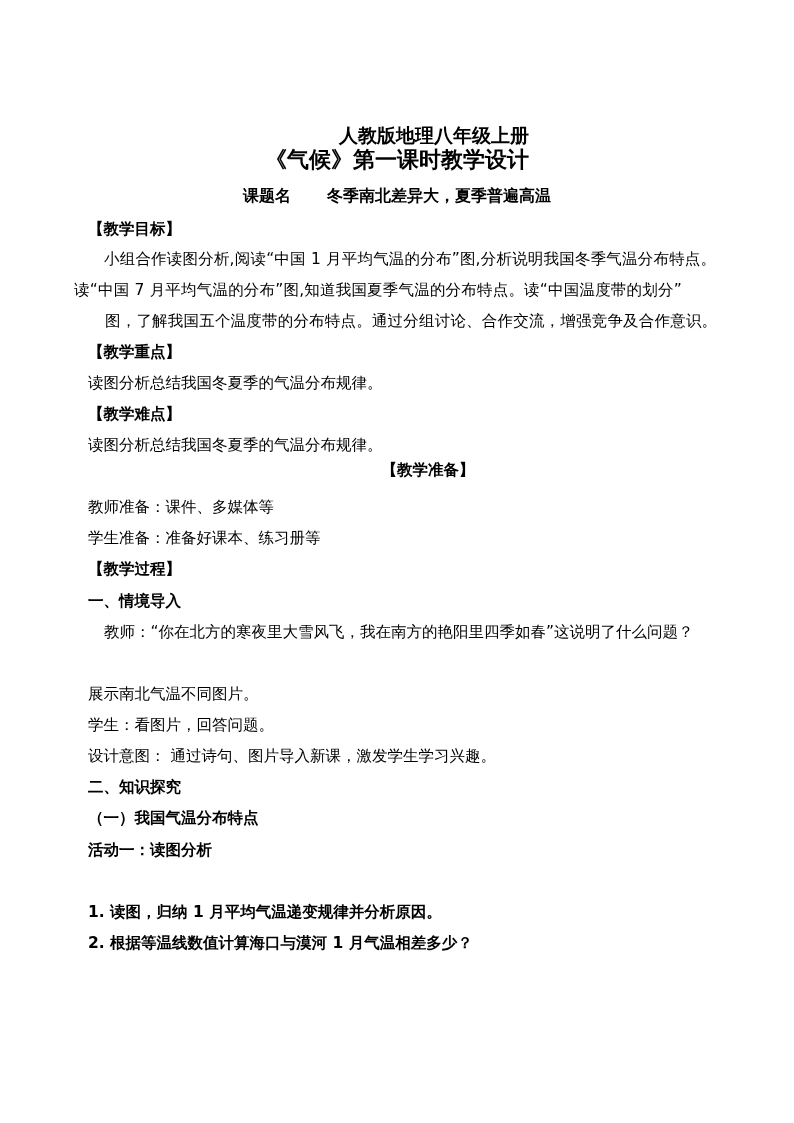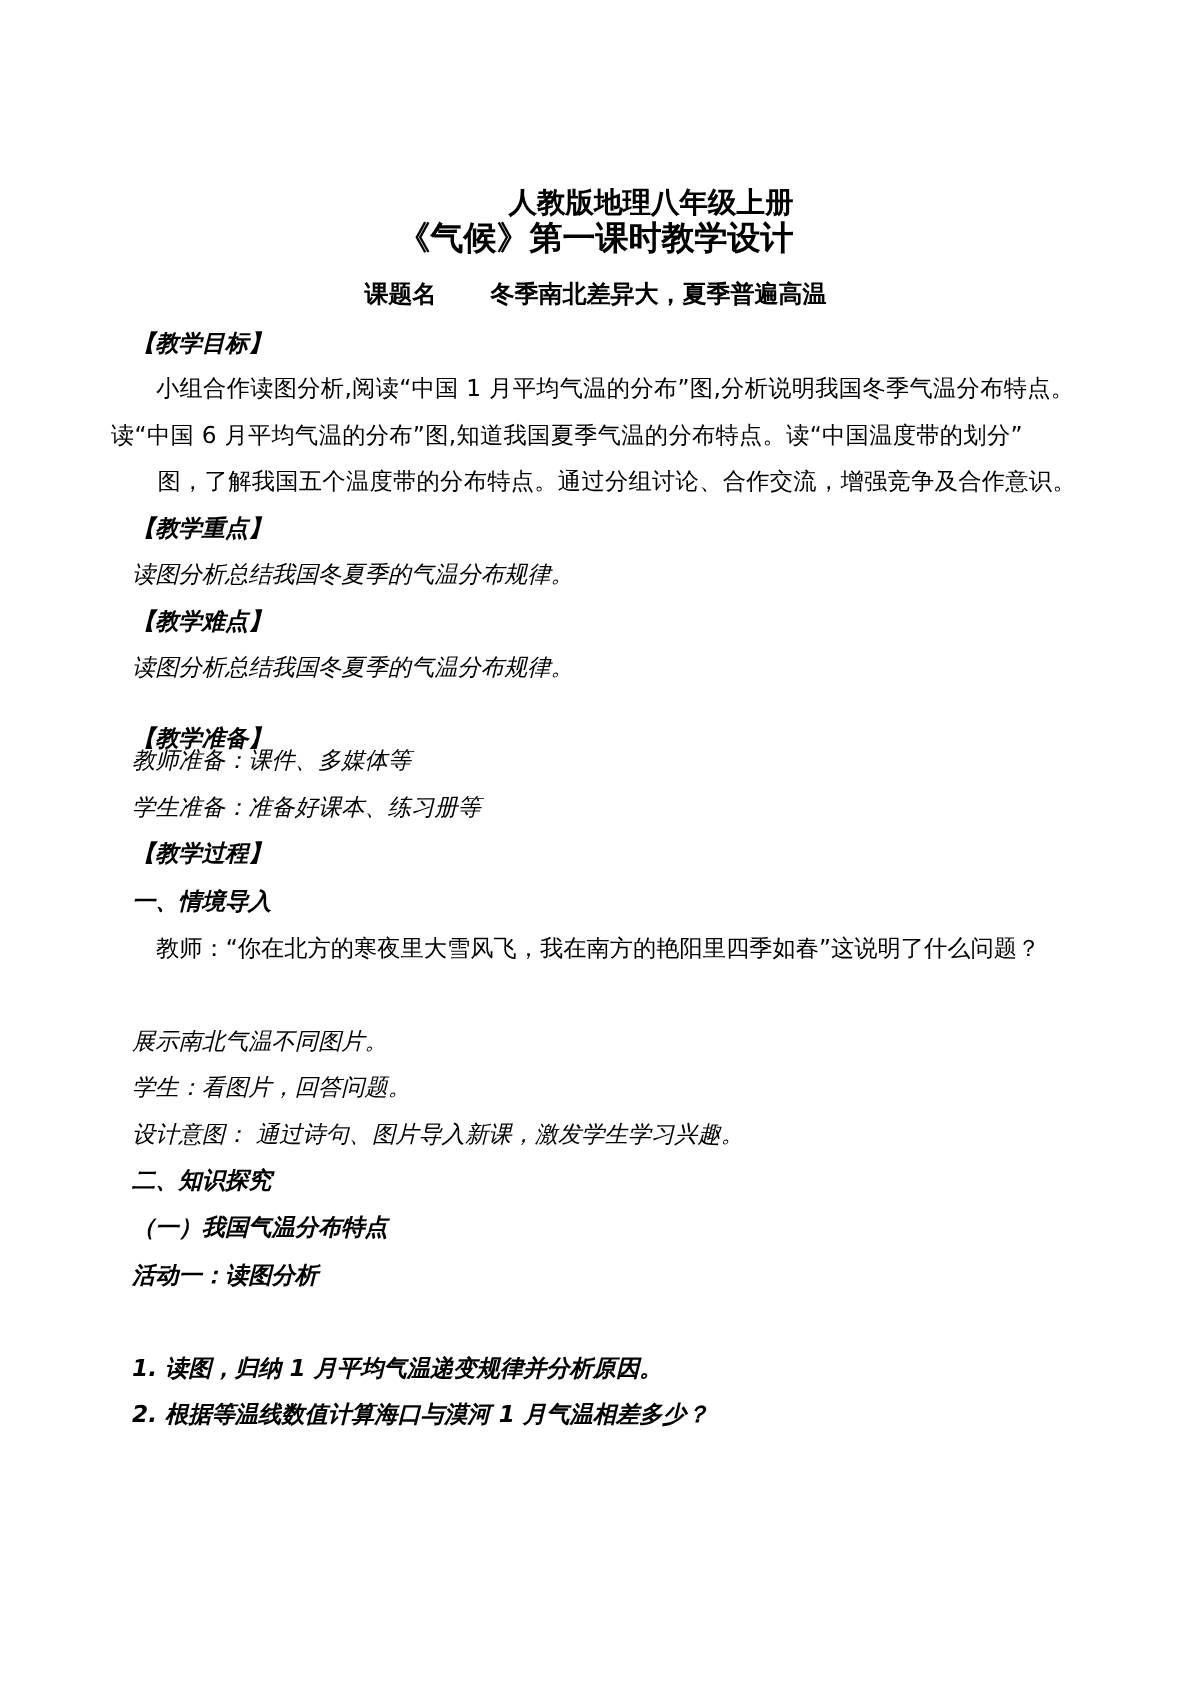--- a/index.html
+++ b/index.html
@@ -12,46 +12,46 @@
     .line {
       position: absolute; left: 74px; width: 680px;
       font-size: 15.5px; line-height: 20px; white-space: nowrap;
     }
     .center { text-align: center; left: 0; width: 794px; }
     .bold { font-weight: bold; }
     .title1 { font-size: 19px; font-weight: bold; }
     .title2 { font-size: 22px; font-weight: bold; }
     .title3 { font-size: 16px; font-weight: bold; }
     .indent1 { left: 104px; }
-    .indent-half { left: 88px; font-style: italic; }
+    .indent-half { left: 88px; }
     .justify { letter-spacing: 0.2px; }
   </style>
 </head>
 <body>
 
 <div class="page">
 
   <div class="line center title1" style="top:125px;padding-left:37px;">人教版地理八年级上册</div>
   <div class="line center title2" style="top:150px;">《气候》第一课时教学设计</div>
   <div class="line center title3" style="top:186px;">
     <span>课题名</span><span style="display:inline-block;width:36px;"></span><span>冬季南北差异大，夏季普遍高温</span>
   </div>
 
   <div class="line bold indent-half" style="top:219px;">【教学目标】</div>
   <div class="line indent1 justify" style="top:249px;">小组合作读图分析,阅读“中国 1 月平均气温的分布”图,分析说明我国冬季气温分布特点。</div>
-  <div class="line justify" style="top:280px;">读“中国 6 月平均气温的分布”图,知道我国夏季气温的分布特点。读“中国温度带的划分”</div>
+  <div class="line justify" style="top:280px;">读“中国 7 月平均气温的分布”图,知道我国夏季气温的分布特点。读“中国温度带的划分”</div>
   <div class="line justify" style="top:311px;margin-left:31px;">图，了解我国五个温度带的分布特点。通过分组讨论、合作交流，增强竞争及合作意识。</div>
 
   <div class="line bold indent-half" style="top:342px;">【教学重点】</div>
   <div class="line indent-half" style="top:373px;">读图分析总结我国冬夏季的气温分布规律。</div>
 
   <div class="line bold indent-half" style="top:404px;">【教学难点】</div>
   <div class="line indent-half" style="top:435px;">读图分析总结我国冬夏季的气温分布规律。</div>
 
-  <div class="line bold indent-half" style="top:482px;">【教学准备】</div>
+  <div class="line bold indent-half" style="top:460px;text-align:center;">【教学准备】</div>
   <div class="line indent-half" style="top:497px;">教师准备：课件、多媒体等</div>
   <div class="line indent-half" style="top:528px;">学生准备：准备好课本、练习册等</div>
 
   <div class="line bold indent-half" style="top:559px;">【教学过程】</div>
   <div class="line bold indent-half" style="top:591px;">一、情境导入</div>
   <div class="line indent1" style="top:622px;">教师：“你在北方的寒夜里大雪风飞，我在南方的艳阳里四季如春”这说明了什么问题？</div>
   <div class="line indent-half" style="top:684px;">展示南北气温不同图片。</div>
   <div class="line indent-half" style="top:715px;">学生：看图片，回答问题。</div>
   <div class="line indent-half" style="top:746px;">设计意图：  通过诗句、图片导入新课，激发学生学习兴趣。</div>
 

